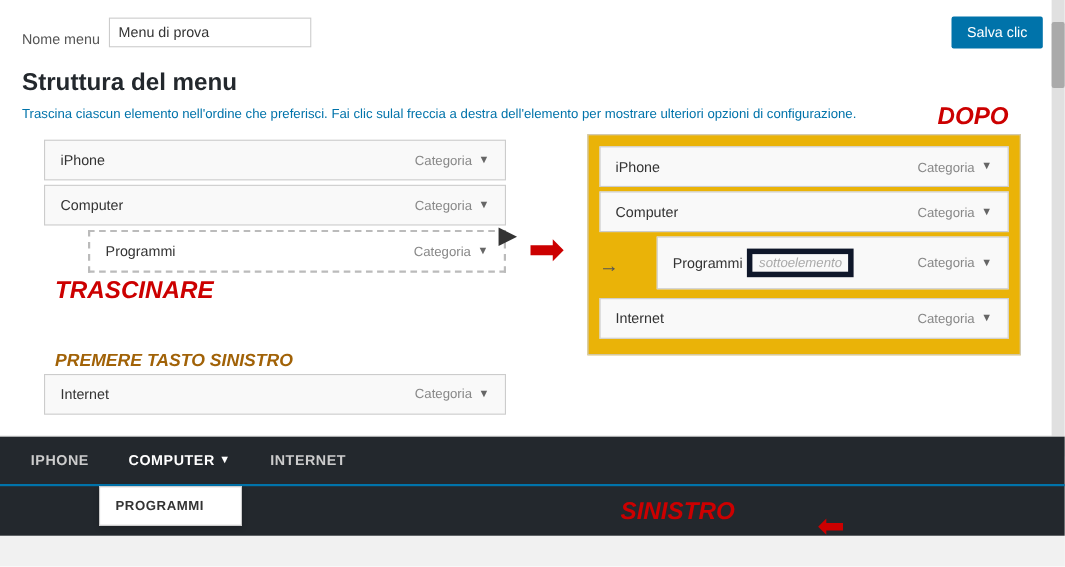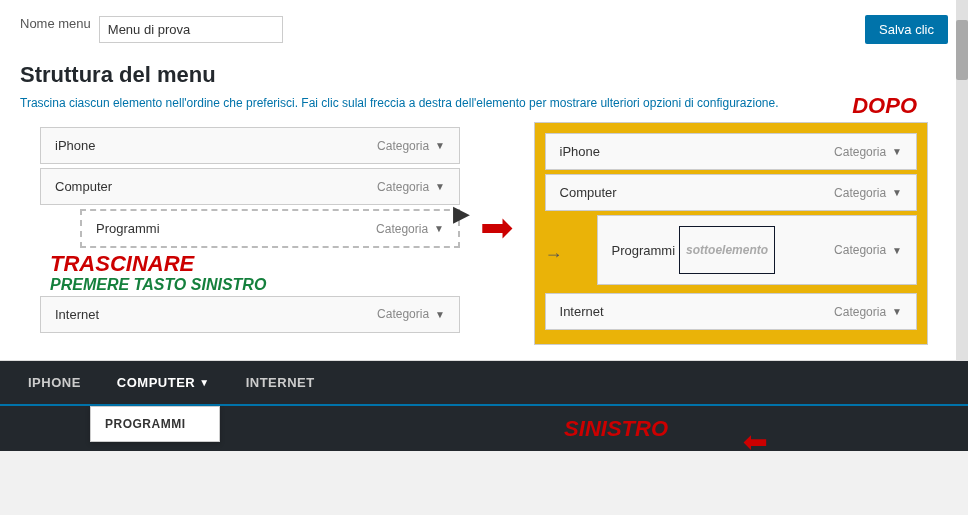--- a/index.html
+++ b/index.html
@@ -152,43 +152,43 @@
       align-items: center;
       justify-content: space-between;
     }
 
     .right-menu-item.sub-item {
       margin-left: 30px;
       position: relative;
     }
 
     .sub-label-highlight {
-      border: 1px solid #0f172a;
+      border: 5px solid #0f172a;
       color: #aaa;
       font-style: italic;
-      padding: 16px 6px;
+      padding: 1px 6px;
       font-size: 12px;
       margin-left: 4px;
-      font-weight: bold;
     }
 
     .trascinare-text {
       color: #cc0000;
       font-size: 22px;
       font-weight: 900;
       font-style: italic;
       line-height: 1.1;
     }
 
     .premere-text {
-      color: #15803d;
+      color: #a16207;
       font-size: 16px;
       font-weight: 900;
       font-style: italic;
       line-height: 1.1;
+      margin-top: 44px;
     }
 
     
     .bottom-nav {
       background: #23282d;
       padding: 0;
       height: 90px;
       display: flex;
       flex-direction: column;
       justify-content: flex-start;
@@ -280,21 +280,21 @@
       position: relative;
     }
   </style>
 </head>
 <body>
 
 <div class="top-area-wrapper">
 
   <div class="top-section">
     <div class="menu-name-row">
-      <div style="display:flex;align-items:flex-start;">
+      <div style="display:flex;align-items:flex-end;">
         <span class="menu-name-label">Nome menu</span>
         <input class="menu-name-input" type="text" value="Menu di prova" style="">
       </div>
       <button class="salva-btn">Salva clic</button>
     </div>
 
     <div class="struttura-title">Struttura del menu</div>
     <div class="description-text">Trascina ciascun elemento nell'ordine che preferisci. Fai clic sulal freccia a destra dell'elemento per mostrare ulteriori opzioni di configurazione.</div>
 
     <div class="main-content">

